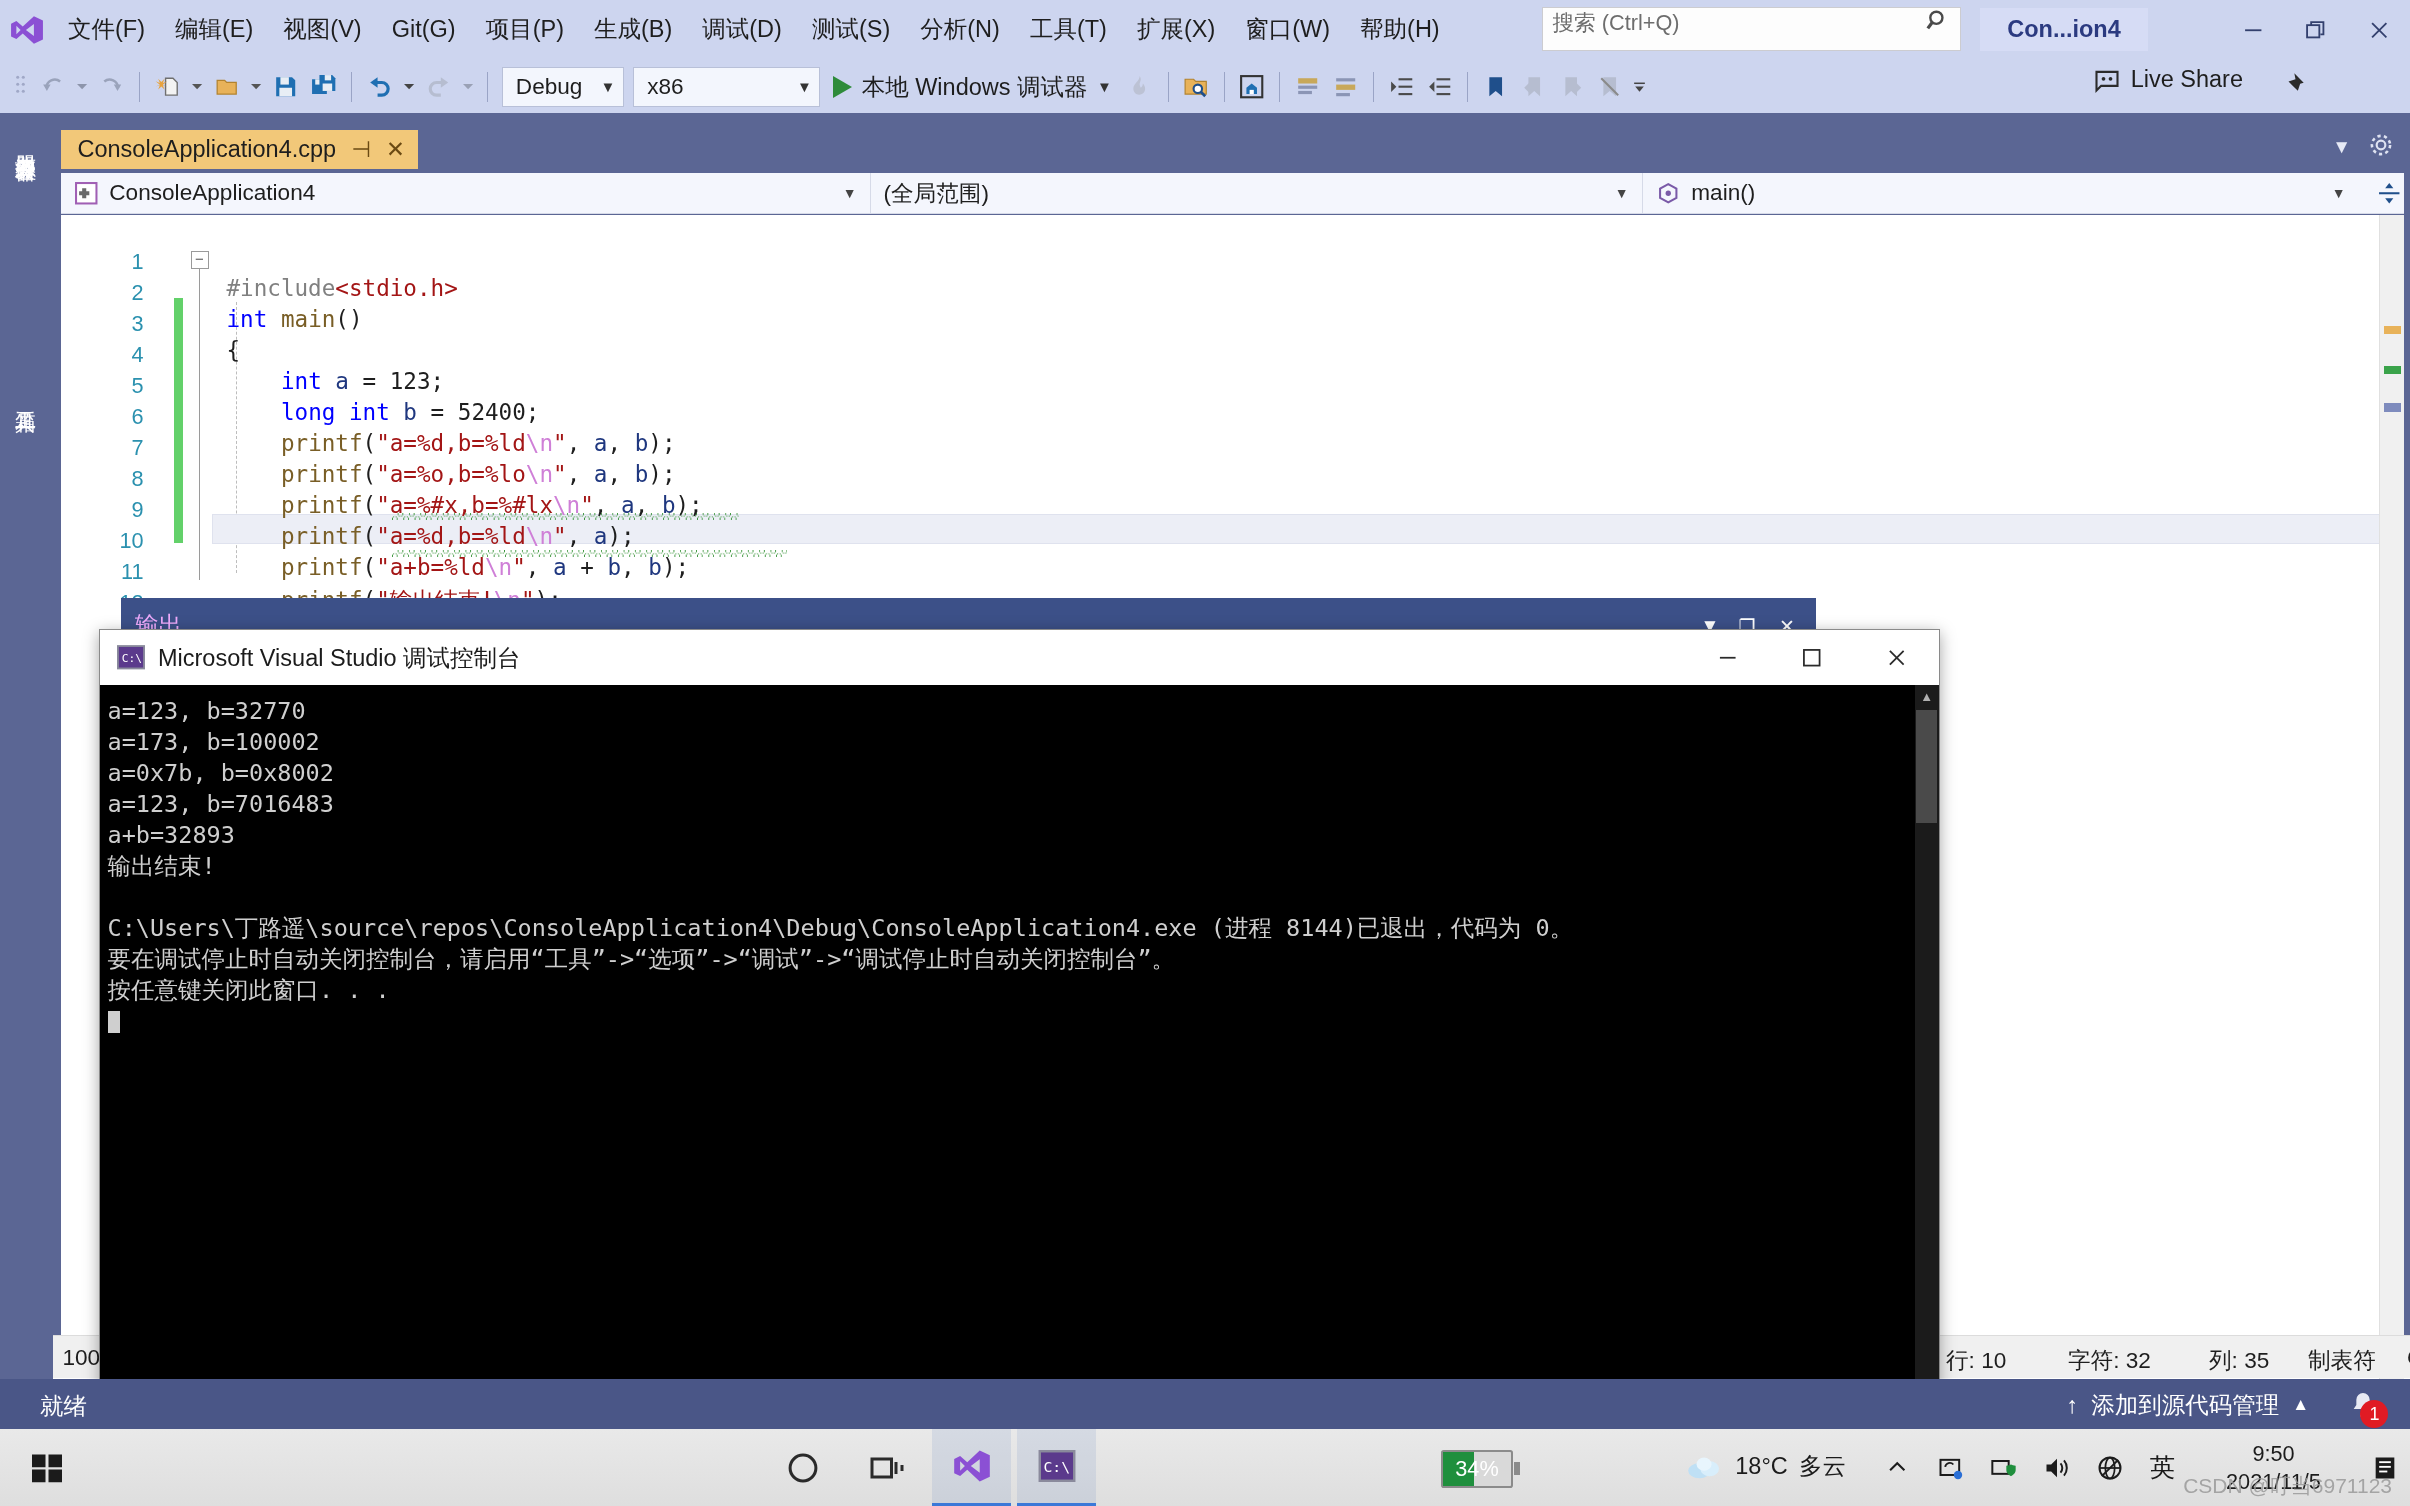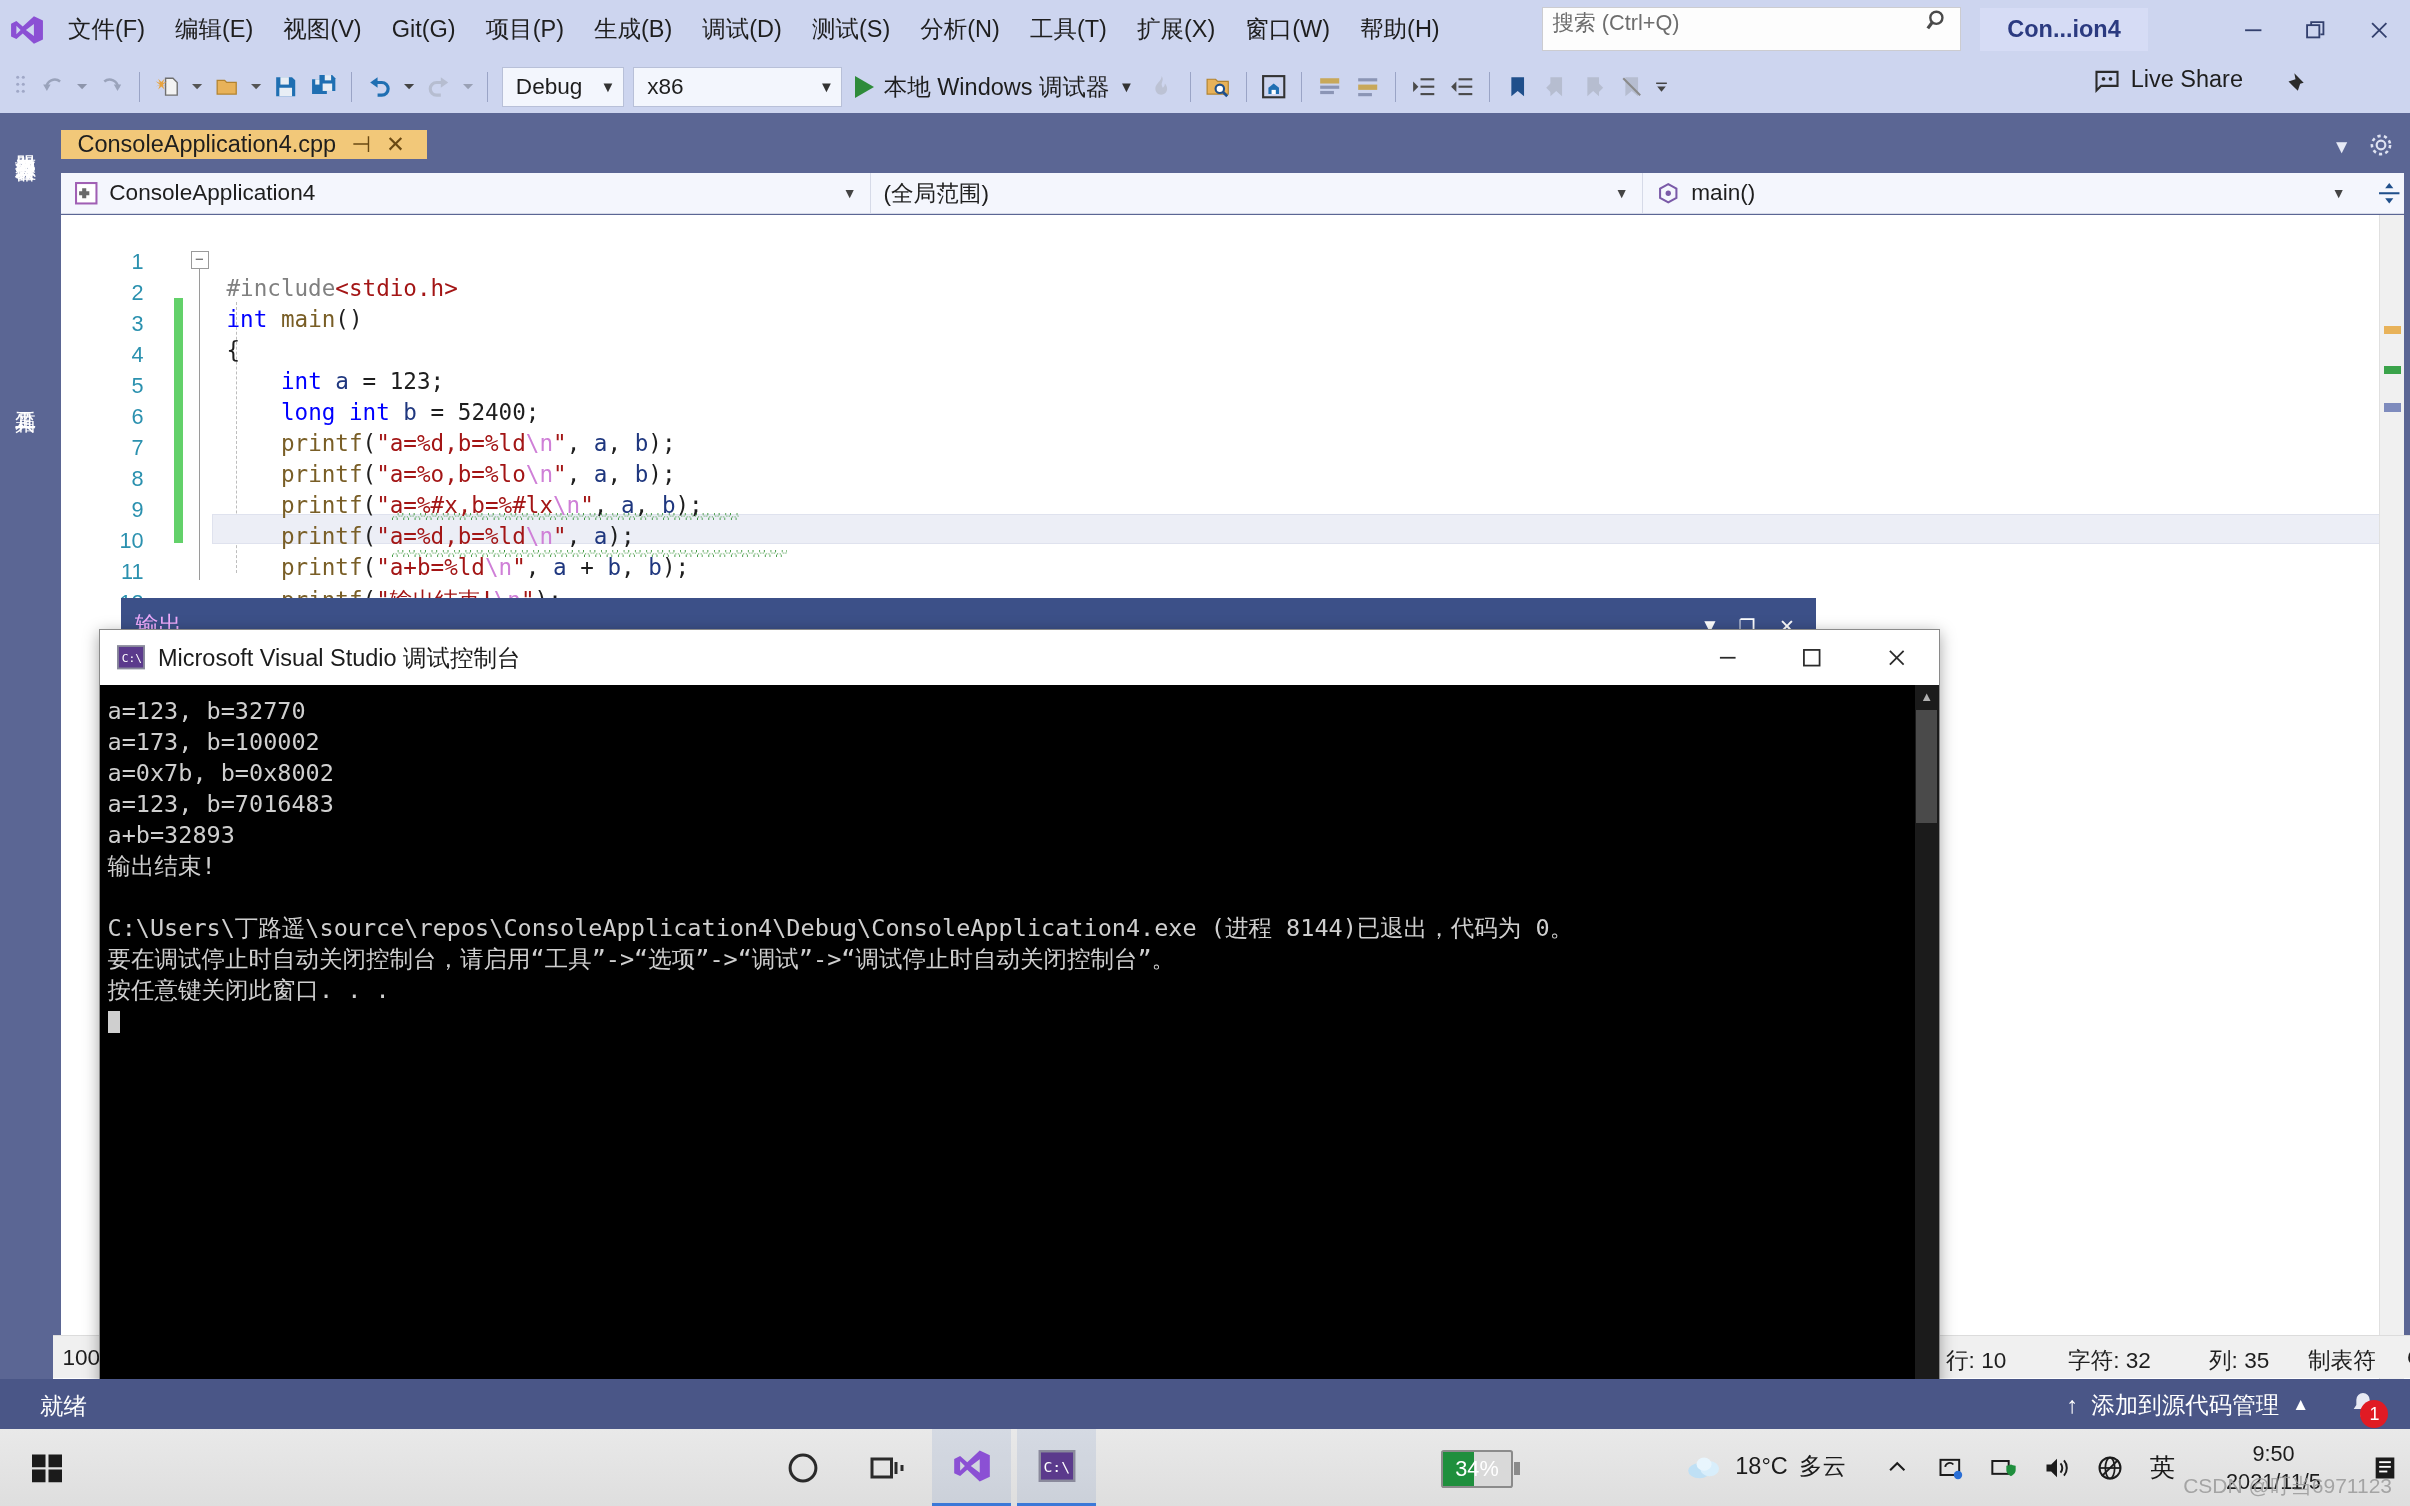--- a/index.html
+++ b/index.html
@@ -53,21 +53,21 @@
   .tb-btn svg { width: 25.4px; height: 25.4px; }
   .tb-caret { width: 21px; height: 41px; display:flex; align-items:center; justify-content:center; }
   .tb-sep { width: 0.9px; height: 30px; background: #9aa4c6; margin: 0 8.5px; }
   .combo {
     height: 40px; background: #f3f6fd; border: 0.9px solid #b8c0d8;
     display: flex; align-items: center; padding: 0 7.5px 0 13px; font-size: 22.6px; color: #1e1e1e;
   }
   .combo .cv { flex: 1; white-space: nowrap; }
   .combo .ca { margin-left: 11.3px; font-size: 15px; color: #333; }
   #combo-config { width: 122px; margin-left: 5.6px; }
-  #combo-platform { width: 209px; margin-left: 9.4px; }
+  #combo-platform { width: 187px; margin-left: 9.4px; }
   .run-btn { display: flex; align-items: center; gap: 9.4px; padding: 0 9.4px 0 13px; height: 41px; font-size: 23.5px; color: #1e1e1e; white-space: nowrap;}
   .run-tri { width: 0; height: 0; border-left: 19px solid #2e8b3a; border-top: 11.3px solid transparent; border-bottom: 11.3px solid transparent; }
   .liveshare {
     position: absolute; right: 168px; top: 5.6px; display: flex; align-items: center; gap: 9.4px;
     font-size: 23.5px; color: #1e1e1e;
   }
   .pin-right { position: absolute; right: 105px; top: 11.3px; }
 
   
   .leftrail {
@@ -82,22 +82,22 @@
   #vtab-solution { top: 26px; }
   #vtab-toolbox { top: 282px; }
 
   
   .editor-shell {
     position: absolute; left: 53px; top: 113px; width: 2358px; height: 1234px;
     background: #5b6694;
   }
   .tabstrip { position: absolute; left: 0; top: 17px; height: 43px; width: 100%; }
   .doctab {
-    position: absolute; left: 7.5px; top: 0; height: 29px;
-    background: #f2c879; display: flex; align-items: center; padding: 0 22px 0 17px; gap: 15px;
+    position: absolute; left: 7.5px; top: 0; height: 39px;
+    background: #f2c879; display: flex; align-items: center; padding: 0 13px 0 17px; gap: 15px;
   }
   .doctab .t { font-size: 23.5px; color: #1e1e1e; }
   .doctab .ic { font-size: 22.6px; color: #6b4a13; }
 
   .navbar-row {
     position: absolute; left: 7.5px; top: 60px; width: 2343px; height: 41px;
     background: #f4f6fd; display: flex; align-items: center; border-bottom: 0.9px solid #d6dae8;
   }
   .navcombo { height: 41px; display: flex; align-items: center; font-size: 22.6px; color: #1e1e1e; padding: 0 9.4px 0 13px; position: relative; }
   .navcombo .arr { position: absolute; right: 13px; font-size: 14px; color: #444; }

